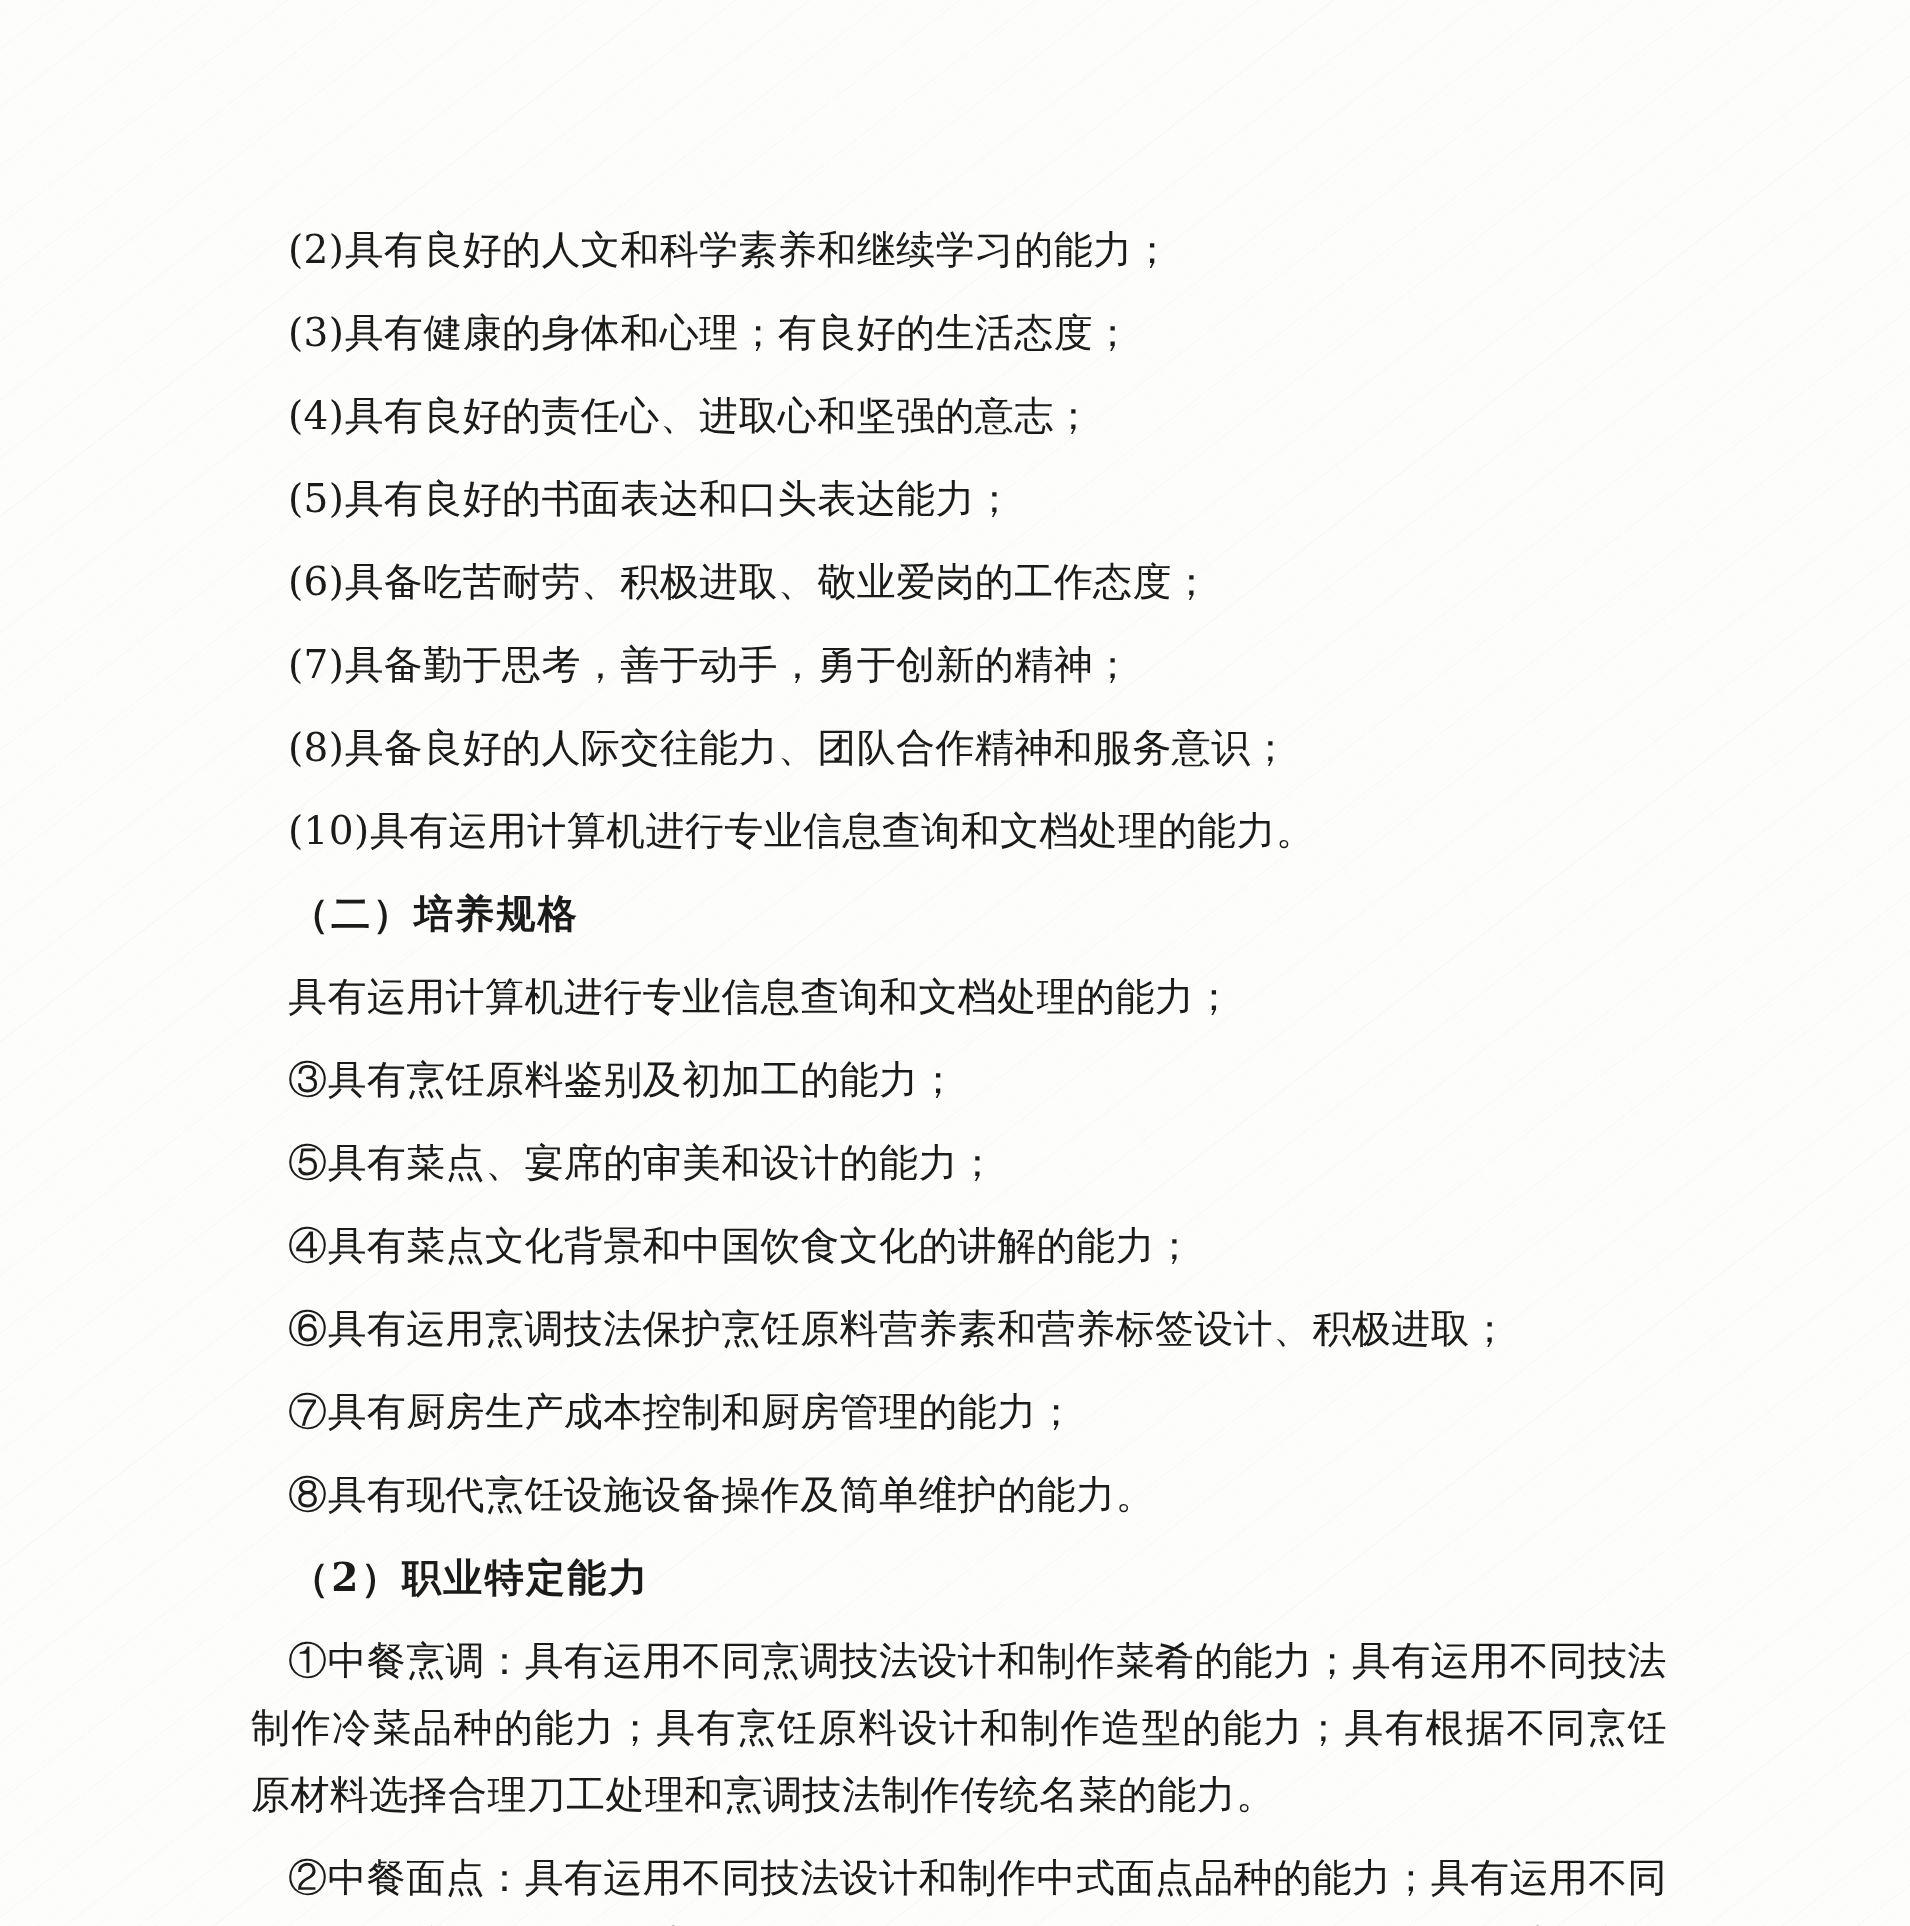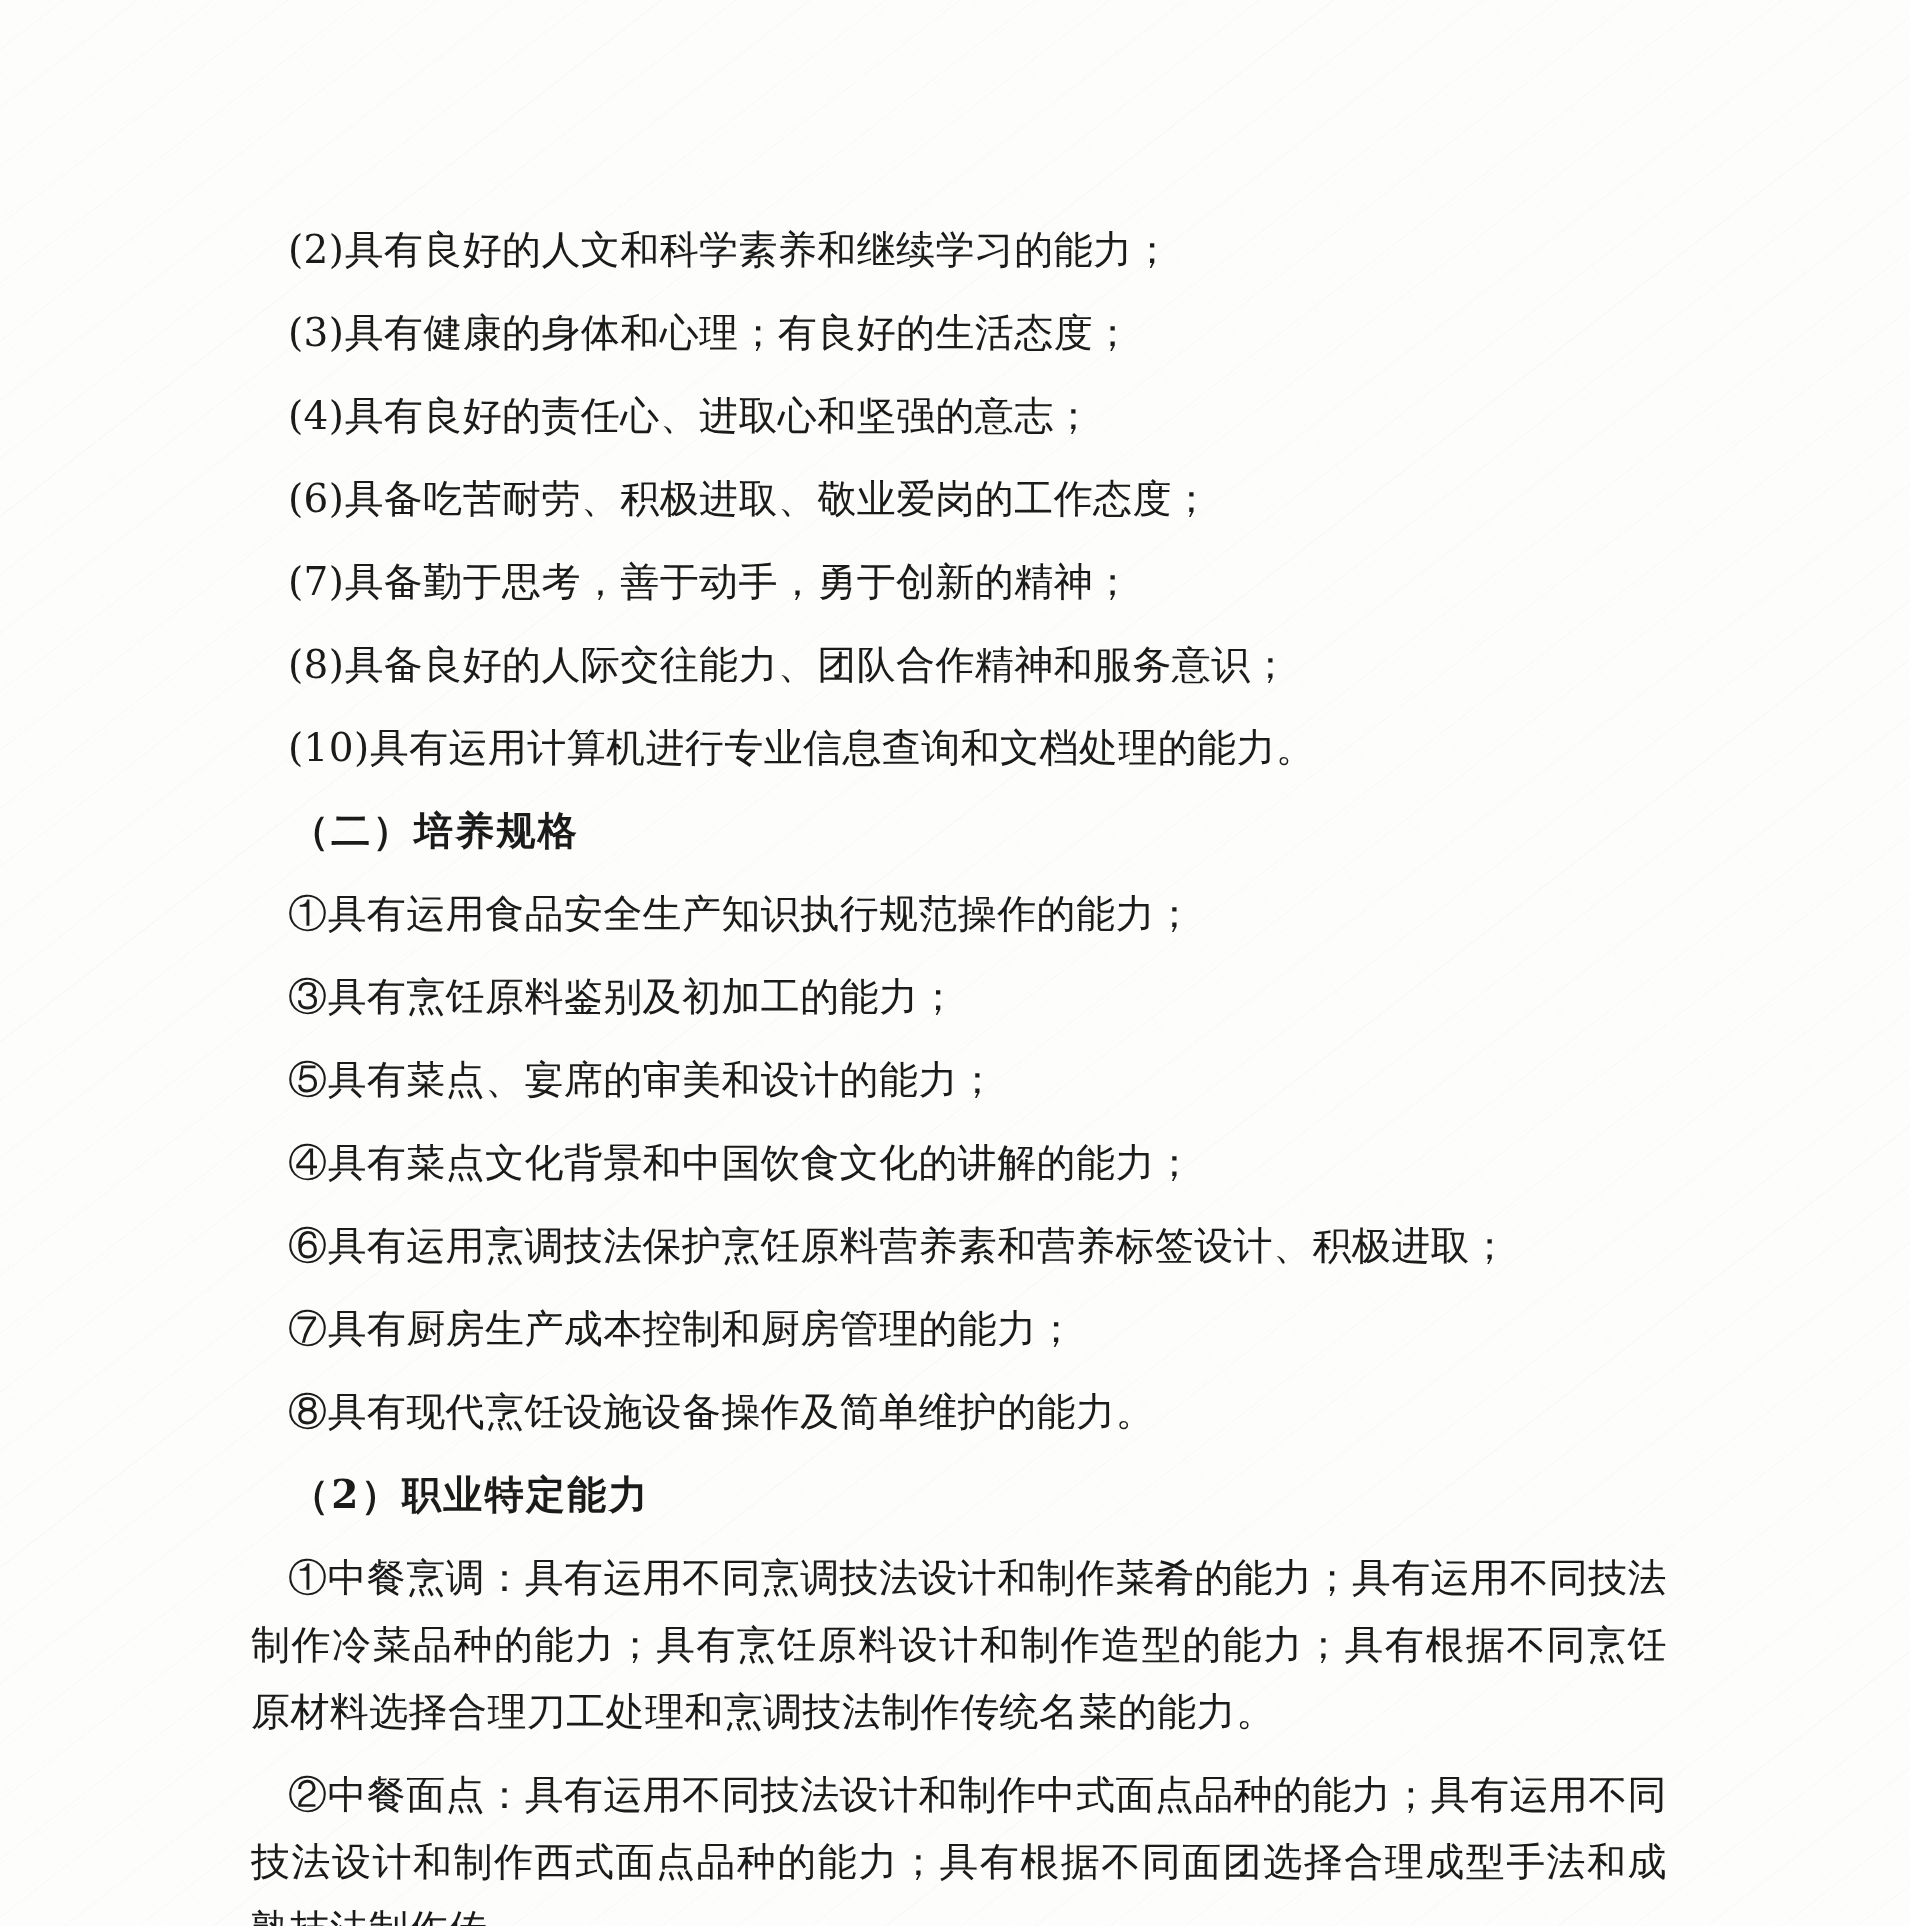--- a/index.html
+++ b/index.html
@@ -82,26 +82,27 @@
 <body>
 
 <div class="page">
   <div class="texture"></div>
   <div class="texture2"></div>
 
   <div class="body-text">
     <p class="ind">(2)具有良好的人文和科学素养和继续学习的能力；</p>
     <p class="ind">(3)具有健康的身体和心理；有良好的生活态度；</p>
     <p class="ind">(4)具有良好的责任心、进取心和坚强的意志；</p>
+    <p class="ind">(5)具有良好的书面表达和口头表达能力；</p>
     <p class="ind">(6)具备吃苦耐劳、积极进取、敬业爱岗的工作态度；</p>
     <p class="ind">(7)具备勤于思考，善于动手，勇于创新的精神；</p>
     <p class="ind">(8)具备良好的人际交往能力、团队合作精神和服务意识；</p>
     <p class="ind">(10)具有运用计算机进行专业信息查询和文档处理的能力。</p>
     <p class="heading">（二）培养规格</p>
-    <p class="ind">①具有运用食品安全生产知识执行规范操作的能力；</p>
+    <p class="ind">具有运用计算机进行专业信息查询和文档处理的能力；</p>
     <p class="ind">③具有烹饪原料鉴别及初加工的能力；</p>
     <p class="ind">⑤具有菜点、宴席的审美和设计的能力；</p>
     <p class="ind">④具有菜点文化背景和中国饮食文化的讲解的能力；</p>
     <p class="ind">⑥具有运用烹调技法保护烹饪原料营养素和营养标签设计、积极进取；</p>
     <p class="ind">⑦具有厨房生产成本控制和厨房管理的能力；</p>
     <p class="ind">⑧具有现代烹饪设施设备操作及简单维护的能力。</p>
     <p class="heading">（2）职业特定能力</p>
     <p class="ind">①中餐烹调：具有运用不同烹调技法设计和制作菜肴的能力；具有运用不同技法制作冷菜品种的能力；具有烹饪原料设计和制作造型的能力；具有根据不同烹饪原材料选择合理刀工处理和烹调技法制作传统名菜的能力。</p>
     <p class="ind">②中餐面点：具有运用不同技法设计和制作中式面点品种的能力；具有运用不同技法设计和制作西式面点品种的能力；具有根据不同面团选择合理成型手法和成熟技法制作传</p>
   </div>

